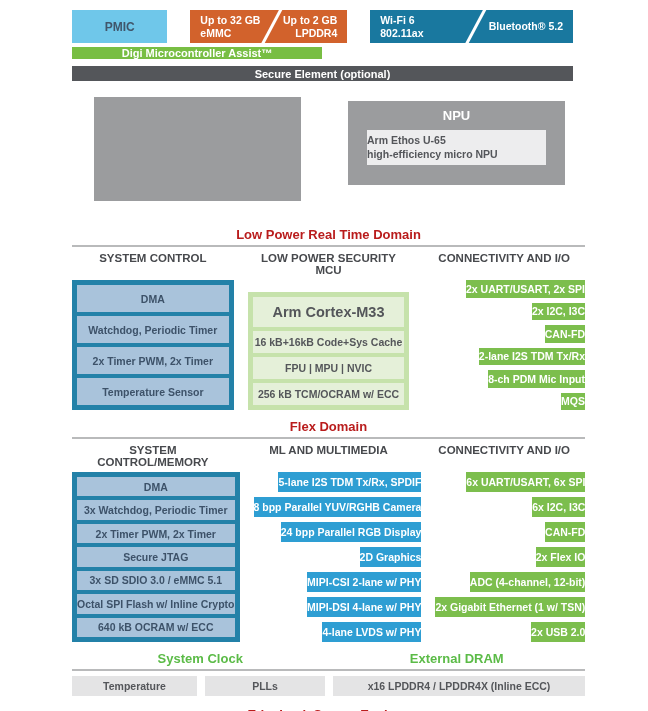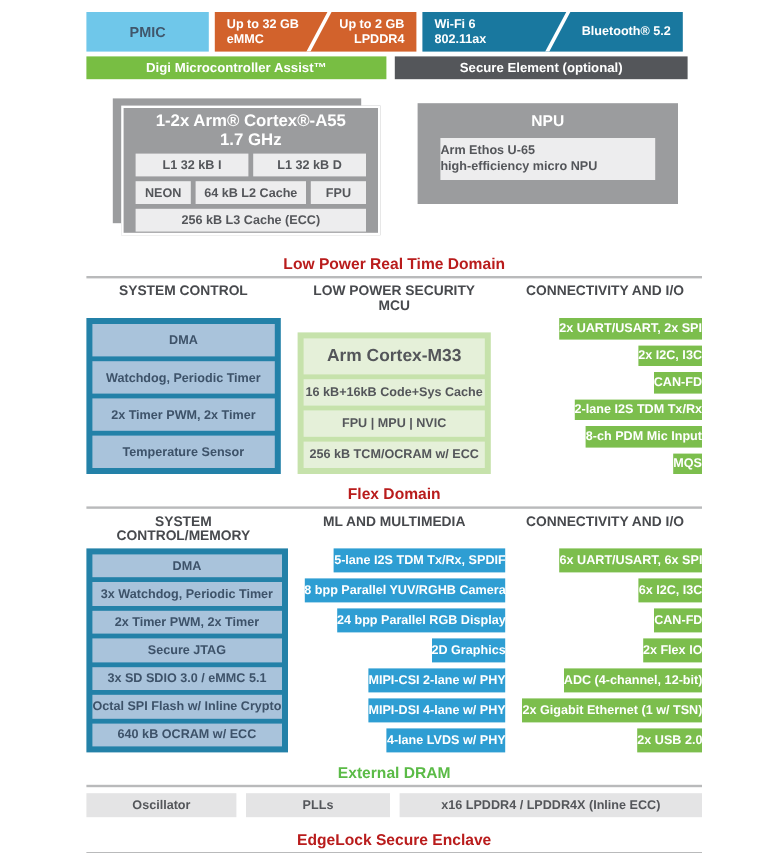--- a/index.html
+++ b/index.html
@@ -1,31 +1,31 @@
 <!DOCTYPE html>
 <html><head>
 <meta charset="utf-8">
 <style>
   html,body{margin:0;padding:0;background:#ffffff;}
   body{width:648px;height:711px;font-family:"Liberation Sans",sans-serif;-webkit-font-smoothing:antialiased;}
   .page{position:relative;margin-left:72px;width:513px;padding-top:10px;box-sizing:border-box;}
 
   
-  .top-row{display:flex;gap:5px;height:33px;width:501px;}
+  .top-row{display:flex;gap:23px;height:33px;width:501px;}
   .chip{display:flex;align-items:center;justify-content:space-between;position:relative;overflow:hidden;
         color:#fff;font-weight:bold;font-size:10.5px;line-height:1.2;box-sizing:border-box;}
   .chip .lbl2{padding-left:10px;text-align:left;}
   .chip .lbl2r{padding-right:10px;text-align:right;}
   .pmic{width:102px;background:#6FC7EA;color:#40566B;font-size:12px;font-weight:bold;
         display:flex;align-items:center;justify-content:center;}
   .chip-orange{width:168px;background:#D2622C;}
   .chip-teal{width:217px;background:#19789F;}
   .slash{position:absolute;left:calc(52% - 2px);top:-18%;width:3px;height:140%;background:#fff;transform:rotate(28deg);}
 
-  .bars-row{display:flex;gap:7px;margin-top:4px;height:19px;width:501px;}
+  .bars-row{display:flex;gap:7px;margin-top:4px;height:34px;width:501px;flex-direction:column;}
   .bar{display:flex;align-items:center;justify-content:center;color:#fff;font-weight:bold;font-size:11px;}
   .bar-green{width:250px;background:#78BE43;}
   .bar-gray{flex:1;background:#54565A;}
 
   
   .cpu-section{position:relative;height:130px;margin-top:16px;}
   .cpu-back{position:absolute;left:22px;top:0;width:207px;height:104px;background:#9B9C9E;}
   .cpu-front{position:absolute;left:29px;top:6px;width:216px;height:108px;background:#9B9C9E;
              border:2px solid #fff;box-sizing:border-box;padding:3px 10px 0 10px;}
   .cpu-title{color:#fff;text-align:center;font-size:14px;font-weight:bold;line-height:1.12;}
@@ -95,38 +95,20 @@
     </div>
   </div>
 
   <div class="bars-row">
     <div class="bar bar-green">Digi Microcontroller Assist™</div>
     <div class="bar bar-gray">Secure Element (optional)</div>
   </div>
 
   <div class="cpu-section">
     <div class="cpu-back"></div>
-    <div class="cpu-front">
-      <div class="cpu-title">
-        <div>1-2x Arm® Cortex®-A55</div>
-        <div>1.7 GHz</div>
-      </div>
-      <div class="cpu-row">
-        <div class="cell-lt f1">L1 32 kB I</div>
-        <div class="cell-lt f1">L1 32 kB D</div>
-      </div>
-      <div class="cpu-row">
-        <div class="cell-lt f1">NEON</div>
-        <div class="cell-lt f2">64 kB L2 Cache</div>
-        <div class="cell-lt f1">FPU</div>
-      </div>
-      <div class="cpu-row">
-        <div class="cell-lt f1">256 kB L3 Cache (ECC)</div>
-      </div>
-    </div>
     <div class="npu">
       <div class="npu-title">NPU</div>
       <div class="npu-sub">
         <div>Arm Ethos U-65</div>
         <div>high-efficiency micro NPU</div>
       </div>
     </div>
   </div>
 
   <div class="domain-title">Low Power Real Time Domain</div>
@@ -190,25 +172,26 @@
       <div class="cell cell-green">6x I2C, I3C</div>
       <div class="cell cell-green">CAN-FD</div>
       <div class="cell cell-green">2x Flex IO</div>
       <div class="cell cell-green">ADC (4-channel, 12-bit)</div>
       <div class="cell cell-green">2x Gigabit Ethernet (1 w/ TSN)</div>
       <div class="cell cell-green">2x USB 2.0</div>
     </div>
   </div>
 
   <div class="clock-titles">
+    <div>System Clock</div>
     <div>External DRAM</div>
   </div>
   <div class="divider"></div>
   <div class="clock-grid">
-    <div class="cell-gray">Oscillator</div>
+    <div class="cell-gray">Temperature</div>
     <div class="cell-gray">PLLs</div>
     <div class="cell-gray">x16 LPDDR4 / LPDDR4X (Inline ECC)</div>
   </div>
 
   <div class="domain-title edge-title">EdgeLock Secure Enclave</div>
   <div class="divider"></div>
 
 </div>
 
 </body></html>

